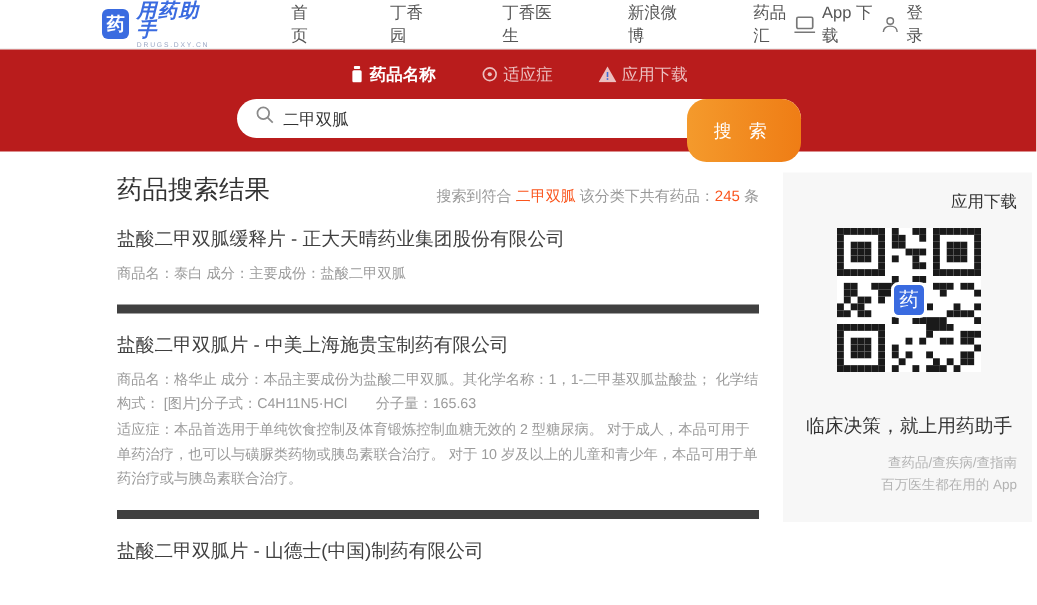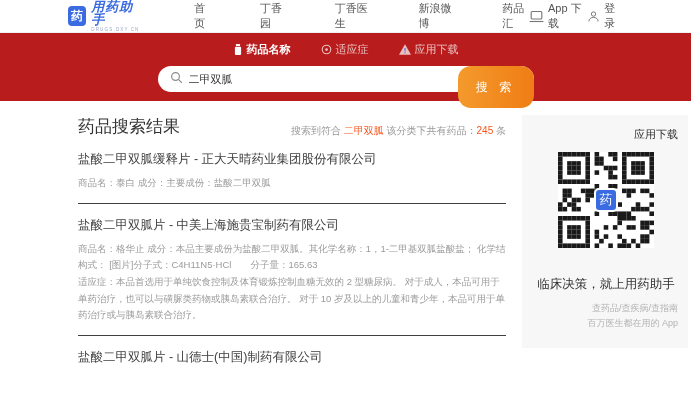--- a/index.html
+++ b/index.html
@@ -38,21 +38,21 @@
     background:linear-gradient(90deg,#f49a2c,#ef7d15); border:none; border-radius:13px;
     color:#fff; font-size:12px; letter-spacing:4px; cursor:pointer; font-family:inherit; }
 
   
   .content { display:flex; padding:14px 0 0 78px; }
   .main { width:428px; }
   .results-head { display:flex; align-items:flex-end; justify-content:space-between; }
   .results-title { font-size:17px; color:#333; font-weight:500; }
   .results-summary { font-size:10px; color:#999; }
   .hl { color:#fa541c; }
-  .result-item { padding:13px 0 12px 0; border-bottom:1px solid #404040; }
+  .result-item { padding:13px 0 12px 0; border-bottom:6px solid #404040; }
   .result-item:last-child { border-bottom:none; }
   .result-title { font-size:12.5px; color:#404040; font-weight:500; cursor:pointer; margin-bottom:7px; }
   .result-meta { font-size:9.5px; color:#9b9b9b; line-height:1.7; }
   .result-meta + .result-meta { margin-top:1px; }
 
   
   .sidebar { width:166px; margin-left:16px; }
   .side-card { background:#f7f7f7; padding:12px 10px 16px 12px; }
   .side-title { font-size:11px; color:#333; margin-bottom:10px;text-align:right; }
   .qr-wrap { width:96px; height:96px; margin:0 auto; position:relative; background:#fff; }

